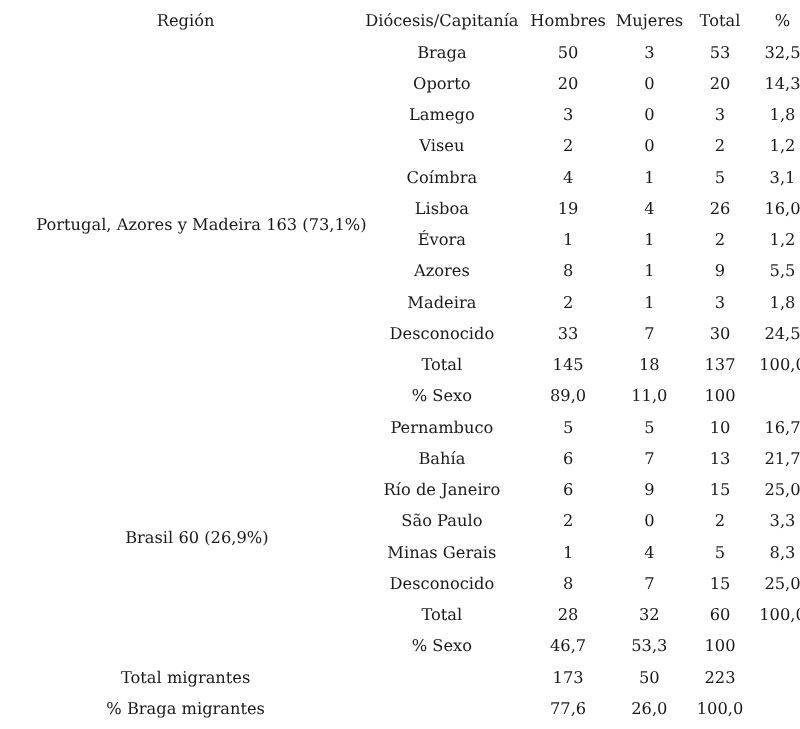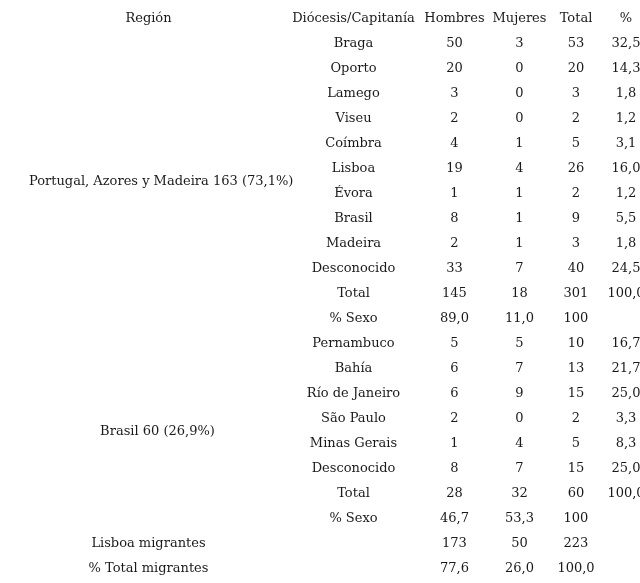--- a/index.html
+++ b/index.html
@@ -82,45 +82,45 @@
         <td>16,0</td>
       </tr>
       <tr>
         <td>Évora</td>
         <td>1</td>
         <td>1</td>
         <td>2</td>
         <td>1,2</td>
       </tr>
       <tr>
-        <td>Brasil</td>
+        <td>Azores</td>
         <td>8</td>
         <td>1</td>
         <td>9</td>
         <td>5,5</td>
       </tr>
       <tr>
         <td>Madeira</td>
         <td>2</td>
         <td>1</td>
         <td>3</td>
         <td>1,8</td>
       </tr>
       <tr>
         <td>Desconocido</td>
         <td>33</td>
         <td>7</td>
-        <td>40</td>
+        <td>30</td>
         <td>24,5</td>
       </tr>
       <tr>
         <td>Total</td>
         <td>145</td>
         <td>18</td>
-        <td>301</td>
+        <td>137</td>
         <td>100,0</td>
       </tr>
       <tr>
         <td>% Sexo</td>
         <td>89,0</td>
         <td>11,0</td>
         <td>100</td>
         <td></td>
       </tr>
       <tr>
@@ -174,29 +174,29 @@
         <td>100,0</td>
       </tr>
       <tr>
         <td>% Sexo</td>
         <td>46,7</td>
         <td>53,3</td>
         <td>100</td>
         <td></td>
       </tr>
       <tr>
-        <td>Lisboa migrantes</td>
+        <td>Total migrantes</td>
         <td></td>
         <td>173</td>
         <td>50</td>
         <td>223</td>
         <td></td>
       </tr>
       <tr>
-        <td>% Total migrantes</td>
+        <td>% Braga migrantes</td>
         <td></td>
         <td>77,6</td>
         <td>26,0</td>
         <td>100,0</td>
         <td></td>
       </tr>
     </tbody>
 </table>
 
 </body></html>

